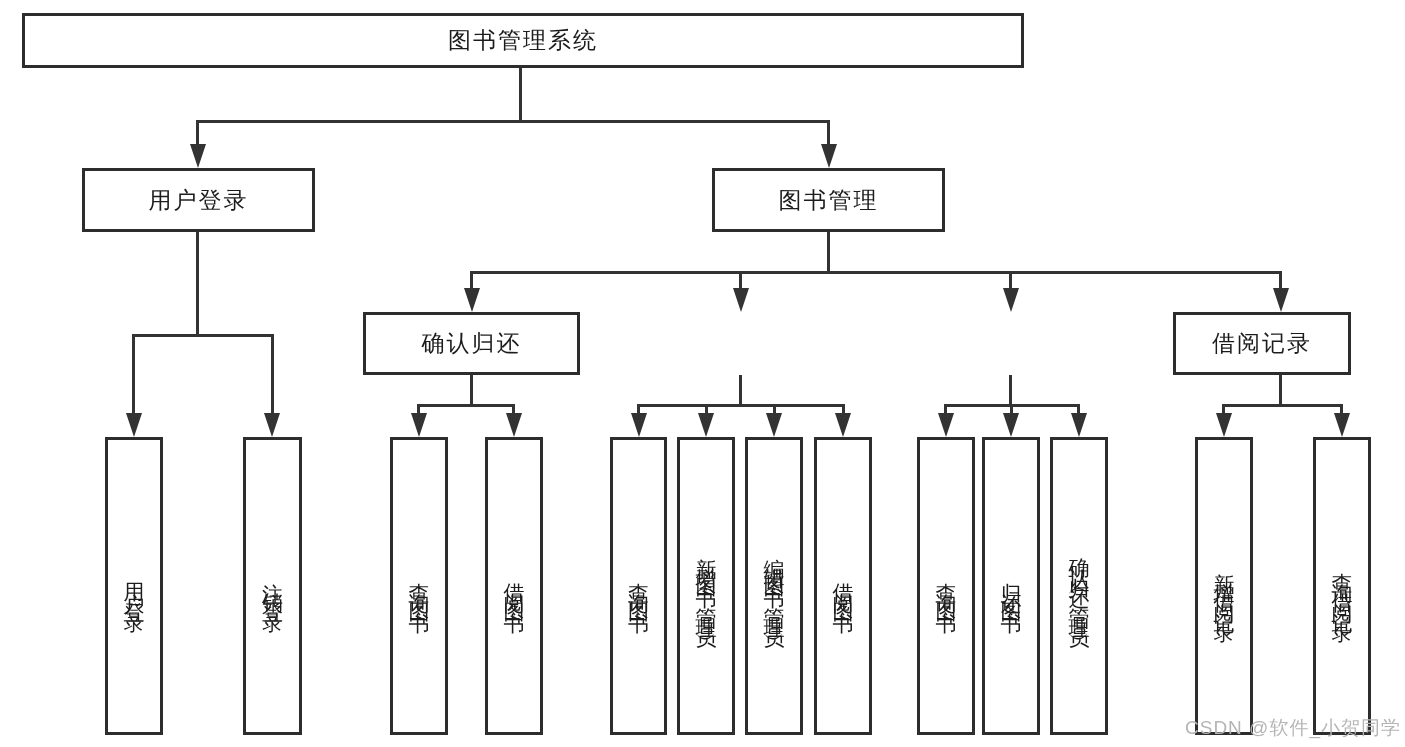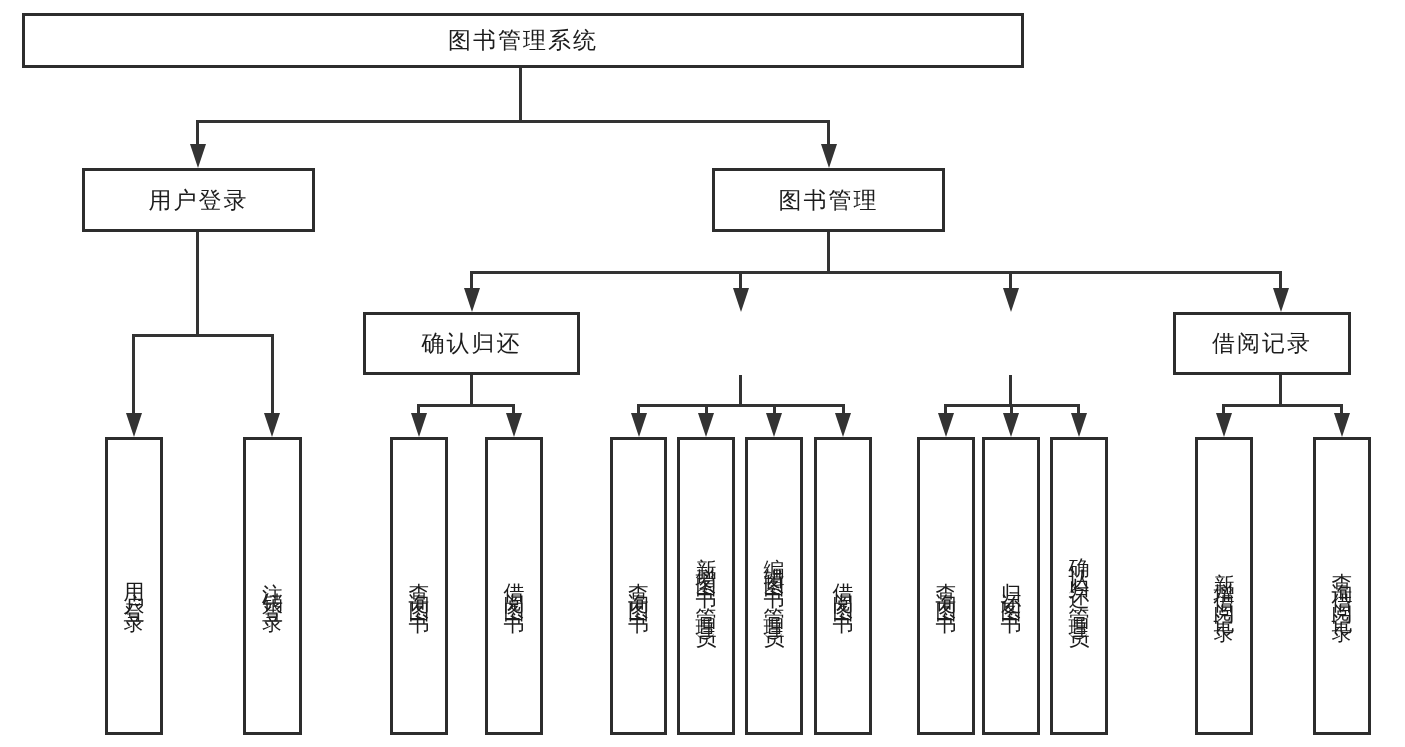--- a/index.html
+++ b/index.html
@@ -143,14 +143,15 @@
   <div class="vbox" style="left:745px;width:58px">编辑图书（管理员）</div>
   <div class="vbox" style="left:814px;width:58px">借阅图书</div>
 
   <div class="vbox" style="left:917px;width:58px">查询图书</div>
   <div class="vbox" style="left:982px;width:58px">归还图书</div>
   <div class="vbox" style="left:1050px;width:58px">确认归还（管理员）</div>
 
   <div class="vbox" style="left:1195px;width:58px">新增借阅记录</div>
   <div class="vbox" style="left:1313px;width:58px">查询借阅记录</div>
 
+  <div class="watermark">CSDN @软件_小贺同学</div>
 
 </div>
 
 </body></html>

